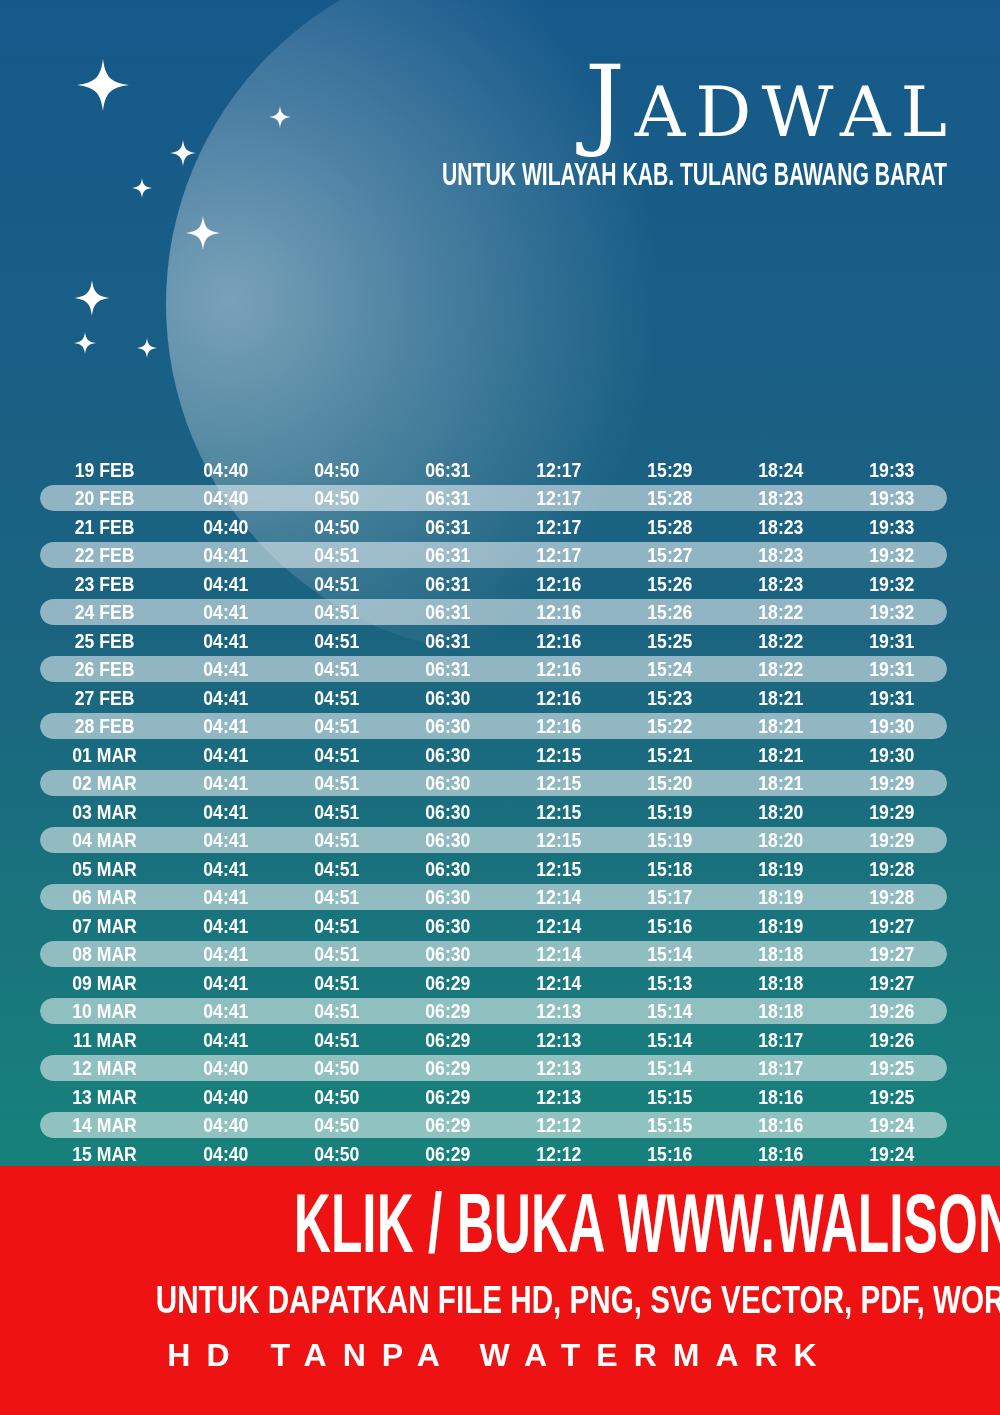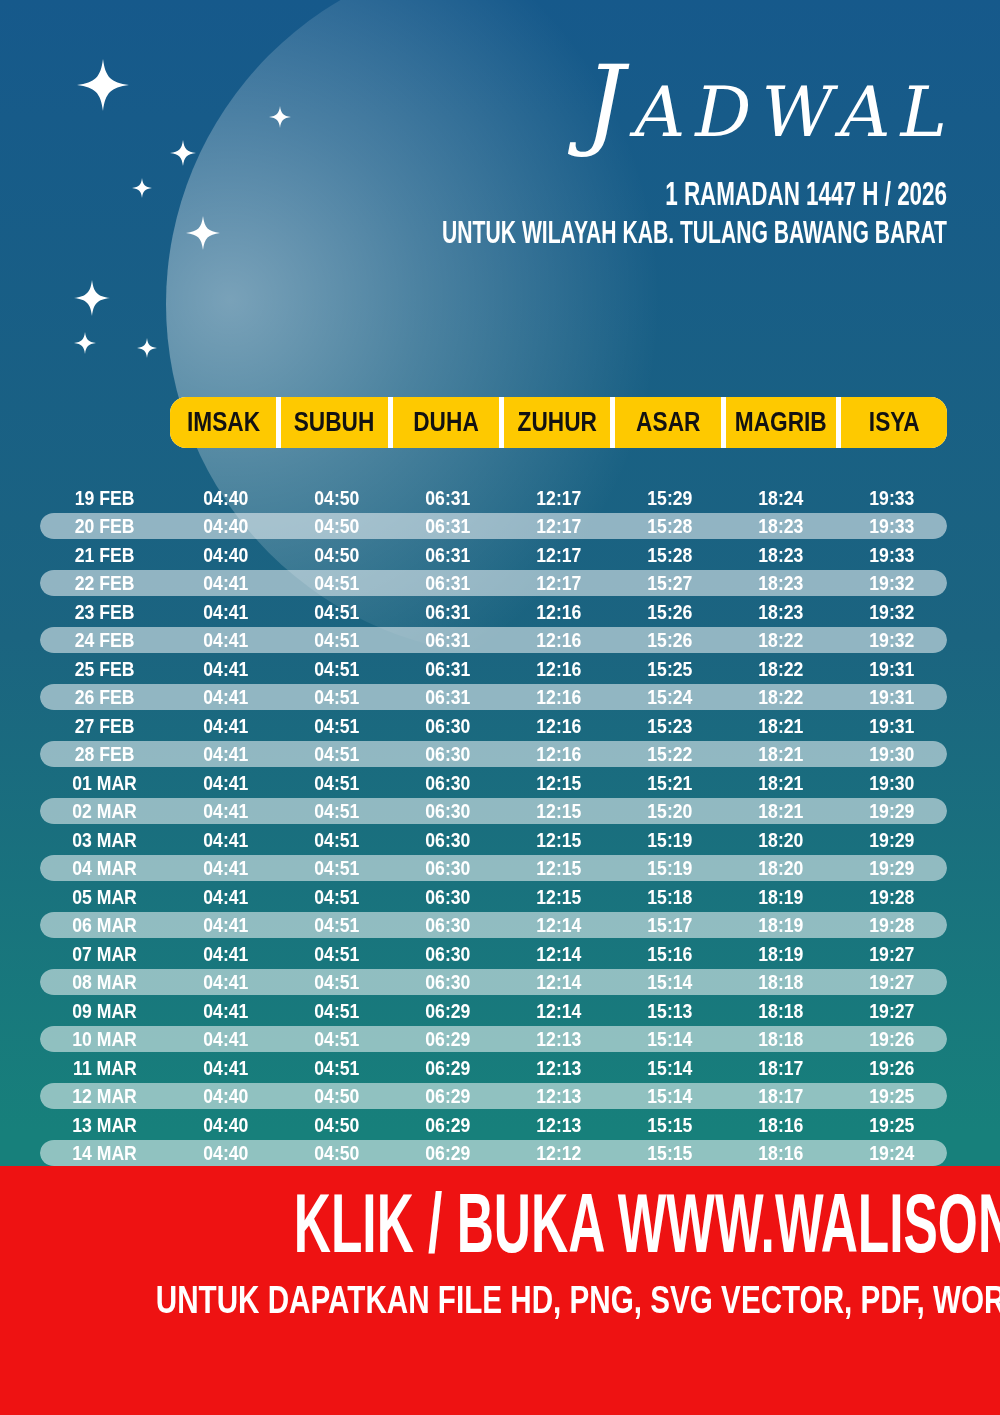--- a/index.html
+++ b/index.html
@@ -7,41 +7,41 @@
     position:relative;width:1000px;height:1415px;overflow:hidden;
     font-family:"Liberation Sans",sans-serif;
     background:linear-gradient(180deg,var(--bg-top) 0%,var(--bg-mid) 45%,var(--bg-bottom) 80%,var(--bg-bottom) 100%);
   }
   .decor{position:absolute;left:0;top:0;pointer-events:none;}
 
   
   .brand{position:absolute;top:52px;right:53px;text-align:right;color:#fff;white-space:nowrap;}
   .title1{
     font-family:"DejaVu Serif",serif;font-variant:small-caps;font-weight:400;
-    font-size:100px;line-height:100px;letter-spacing:10px;margin-right:-10px;font-style:italic;
+    font-size:100px;line-height:100px;letter-spacing:10px;margin-right:-10px;
   }
   .title2{
     font-family:"DejaVu Serif",serif;font-variant:small-caps;font-weight:400;
     font-size:97px;line-height:100px;letter-spacing:16px;margin-right:-16px;margin-top:-6px;
   }
   .stretch2{display:inline-block;transform:scaleX(1.10);transform-origin:right center;}
   .sub1{font-size:34px;line-height:34px;font-weight:bold;margin-top:24px;}
   .sub2{font-size:32px;line-height:32px;font-weight:bold;margin-top:6px;}
   .condR{display:inline-block;transform:scaleX(0.66);transform-origin:right center;}
 
   
   .thead{
     position:absolute;left:170px;top:397px;width:777px;height:51px;
     background:#fff;border-radius:16px;display:flex;gap:5px;overflow:hidden;
   }
   .thcell{
     flex:1;background:var(--header-yellow);display:flex;align-items:center;justify-content:center;
     font-weight:bold;font-size:27px;color:var(--header-text);white-space:nowrap;
   }
-  .tbody{position:absolute;left:40px;top:455px;width:907px;margin-top:28px;}
+  .tbody{position:absolute;left:40px;top:455px;width:907px;}
   .trow{
     height:28.5px;display:grid;grid-template-columns:130px repeat(7,1fr);
     align-items:center;
   }
   .trow.hl{
     background:var(--row-highlight);background-clip:padding-box;
     border-top:1.5px solid transparent;border-bottom:1.5px solid transparent;
     box-sizing:border-box;border-radius:14px;text-decoration:underline;
   }
   .tcell{text-align:center;color:#fff;font-weight:bold;font-size:21px;line-height:1;white-space:nowrap;}
@@ -80,47 +80,23 @@
       <path transform="translate(142,188) scale(10)" d="M0,-1 C0.09,-0.3 0.3,-0.09 1,0 C0.3,0.09 0.09,0.3 0,1 C-0.09,0.3 -0.3,0.09 -1,0 C-0.3,-0.09 -0.09,-0.3 0,-1 Z"></path>
       <path transform="translate(203,233) scale(17)" d="M0,-1 C0.09,-0.3 0.3,-0.09 1,0 C0.3,0.09 0.09,0.3 0,1 C-0.09,0.3 -0.3,0.09 -1,0 C-0.3,-0.09 -0.09,-0.3 0,-1 Z"></path>
       <path transform="translate(92,298) scale(18)" d="M0,-1 C0.09,-0.3 0.3,-0.09 1,0 C0.3,0.09 0.09,0.3 0,1 C-0.09,0.3 -0.3,0.09 -1,0 C-0.3,-0.09 -0.09,-0.3 0,-1 Z"></path>
       <path transform="translate(85,343) scale(11)" d="M0,-1 C0.09,-0.3 0.3,-0.09 1,0 C0.3,0.09 0.09,0.3 0,1 C-0.09,0.3 -0.3,0.09 -1,0 C-0.3,-0.09 -0.09,-0.3 0,-1 Z"></path>
       <path transform="translate(147,348) scale(10)" d="M0,-1 C0.09,-0.3 0.3,-0.09 1,0 C0.3,0.09 0.09,0.3 0,1 C-0.09,0.3 -0.3,0.09 -1,0 C-0.3,-0.09 -0.09,-0.3 0,-1 Z"></path>
     </g>
   </svg>
 
   <div class="brand">
     <div class="title1">Jadwal</div>
-    <div class="sub1"><span class="condR">1 RAMADAN 1447 H / 2026</span></div>
     <div class="sub2"><span class="condR">UNTUK WILAYAH KAB. TULANG BAWANG BARAT</span></div>
   </div>
 
-  <div class="thead">
-      <div class="thcell">
-        <span class="cond">IMSAK</span>
-      </div>
-      <div class="thcell">
-        <span class="cond">SUBUH</span>
-      </div>
-      <div class="thcell">
-        <span class="cond">DUHA</span>
-      </div>
-      <div class="thcell">
-        <span class="cond">ZUHUR</span>
-      </div>
-      <div class="thcell">
-        <span class="cond">ASAR</span>
-      </div>
-      <div class="thcell">
-        <span class="cond">MAGRIB</span>
-      </div>
-      <div class="thcell">
-        <span class="cond">ISYA</span>
-      </div>
-    </div>
   <div class="tbody">
       <div class="trow">
         <div class="tcell"><span class="cond">19 FEB</span></div>
         <div class="tcell"><span class="cond">04:40</span></div>
         <div class="tcell"><span class="cond">04:50</span></div>
         <div class="tcell"><span class="cond">06:31</span></div>
         <div class="tcell"><span class="cond">12:17</span></div>
         <div class="tcell"><span class="cond">15:29</span></div>
         <div class="tcell"><span class="cond">18:24</span></div>
         <div class="tcell"><span class="cond">19:33</span></div>
@@ -363,15 +339,16 @@
         <div class="tcell"><span class="cond">12:12</span></div>
         <div class="tcell"><span class="cond">15:16</span></div>
         <div class="tcell"><span class="cond">18:16</span></div>
         <div class="tcell"><span class="cond">19:24</span></div>
       </div>
     </div>
 
   <div class="banner">
     <div class="bline bline1"><span class="sq1">KLIK / BUKA WWW.WALISONGO.CO.ID</span></div>
     <div class="bline bline2"><span class="sq2">UNTUK DAPATKAN FILE HD, PNG, SVG VECTOR, PDF, WORD, EXCEL</span></div>
+    <div class="bline bline3">HD TANPA WATERMARK</div>
   </div>
 
 </div>
 
 </body></html>

